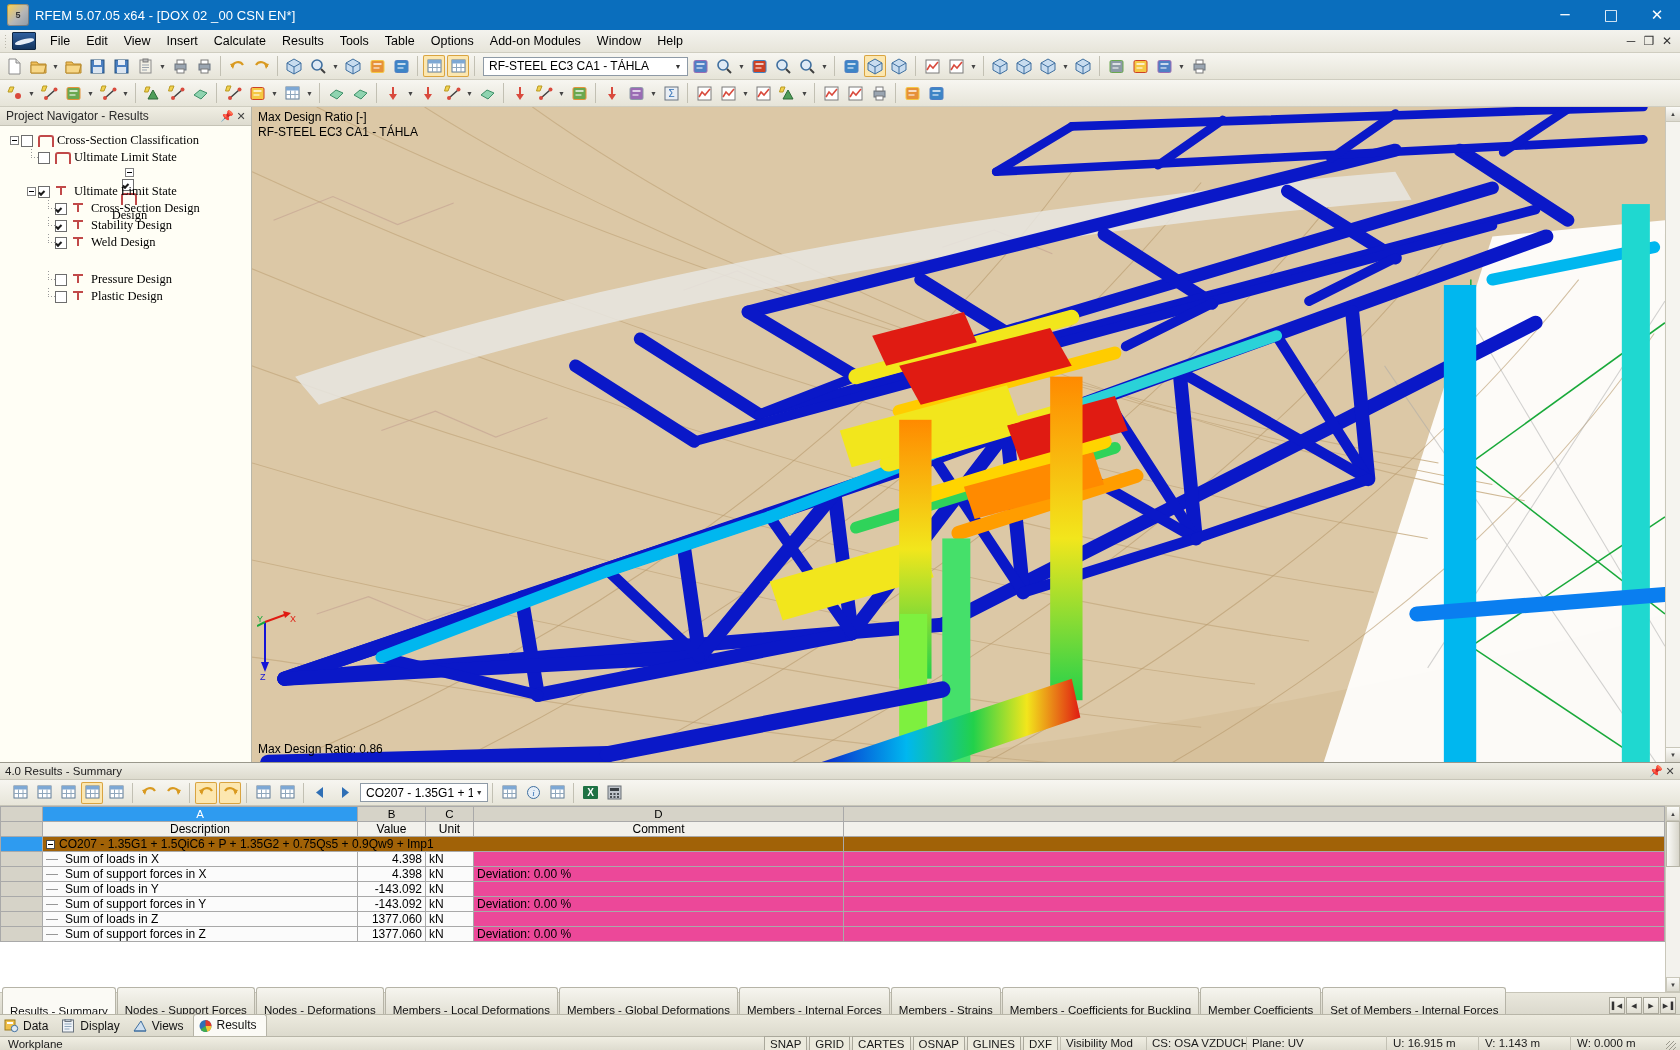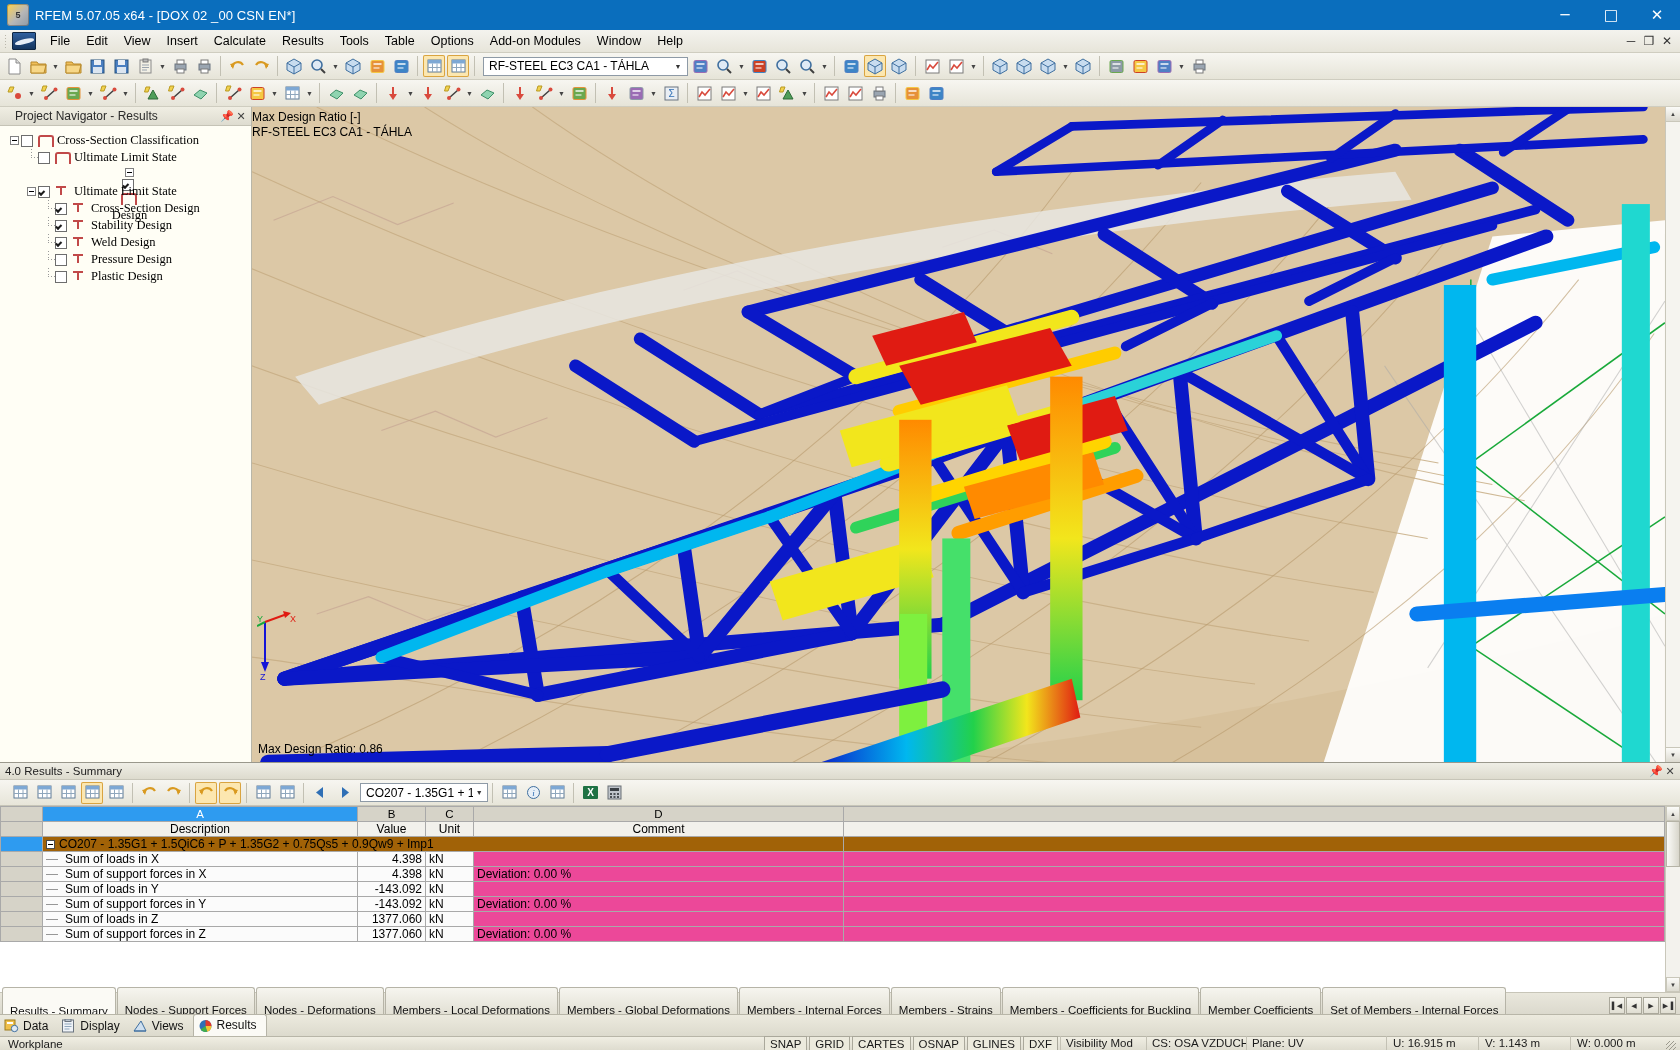--- a/index.html
+++ b/index.html
@@ -89,21 +89,21 @@
   .body { flex: 1 1 auto; display: flex; min-height: 0; }
 
   
   .navigator {
     width: 252px; flex: 0 0 252px; background: #fffef5;
     border-right: 1px solid #b8b6a8; display: flex; flex-direction: column;
   }
   .nav-header {
     height: 19px; background: linear-gradient(180deg,#f0eee3,#dedcd0);
     border-bottom: 1px solid #c5c3b6;
-    display: flex; align-items: center; padding: 0 3px 0 15px; font-size: 12px; color: #2a2a2a;
+    display: flex; align-items: center; padding: 0 3px 0 6px; font-size: 12px; color: #2a2a2a;
   }
   .nav-header .nh-title { flex: 1 1 auto; }
   .nav-header .nh-btn { width: 14px; text-align:center; color:#444; font-size: 11px; }
   .nav-tree { flex: 1 1 auto; padding: 6px 0 0 8px; overflow: hidden; position: relative; }
   .tnode { display: flex; align-items: center; height: 17px; position: relative; white-space: nowrap; }
   .tw { width: 13px; height: 17px; display:flex; align-items:center; justify-content:center; position: relative; flex:0 0 13px;}
   .expander {
     width: 9px; height: 9px; border: 1px solid #808080; background: #fff;
     position: relative; font-size: 0;
   }
@@ -143,21 +143,21 @@
   }
   .nlabel { font-size: 12.5px; color: #000; font-family: Liberation Serif, serif; }
 
   
   .viewport {
     flex: 1 1 auto; position: relative; overflow: hidden;
     background: #d9c4a0; min-width: 0;
   }
   .vp-canvas { position:absolute; inset:0; }
   .vp-label {
-    position: absolute; left: 0; font-size: 12px; color: #000;
+    position: absolute; left: 6px; font-size: 12px; color: #000;
     font-family: "Liberation Sans", sans-serif; white-space: nowrap;
   }
   .vp-label.l1 { top: 3px; }
   .vp-label.l2 { top: 18px; }
   .vp-label.ratio { bottom: 6px; left: 6px; }
   .axis-tri { position: absolute; left: 5px; bottom: 82px; width: 70px; height: 70px; }
 
   
   .vscroll {
     width: 15px; flex: 0 0 15px; background: #f0efe9; border-left: 1px solid #c9c7ba;
@@ -852,21 +852,21 @@
             <div class="chk on"></div>
             <div class="nicon ls"></div>
             <div class="nlabel">Stability Design</div>
           </div>
           <div class="tnode" style="padding-left: 34px;">
             <div class="dots elbow"></div>
             <div class="chk on"></div>
             <div class="nicon ls"></div>
             <div class="nlabel">Weld Design</div>
           </div>
-          <div class="tnode" style="padding-left: 34px;">
+          <div class="tnode" style="padding-left: 34px; margin-top: 20px;">
             <div class="dots elbow"></div>
             <div class="chk"></div>
             <div class="nicon ls"></div>
             <div class="nlabel">Pressure Design</div>
           </div>
           <div class="tnode" style="padding-left: 34px;">
             <div class="dots elbow"></div>
             <div class="chk"></div>
             <div class="nicon ls"></div>
             <div class="nlabel">Plastic Design</div>

